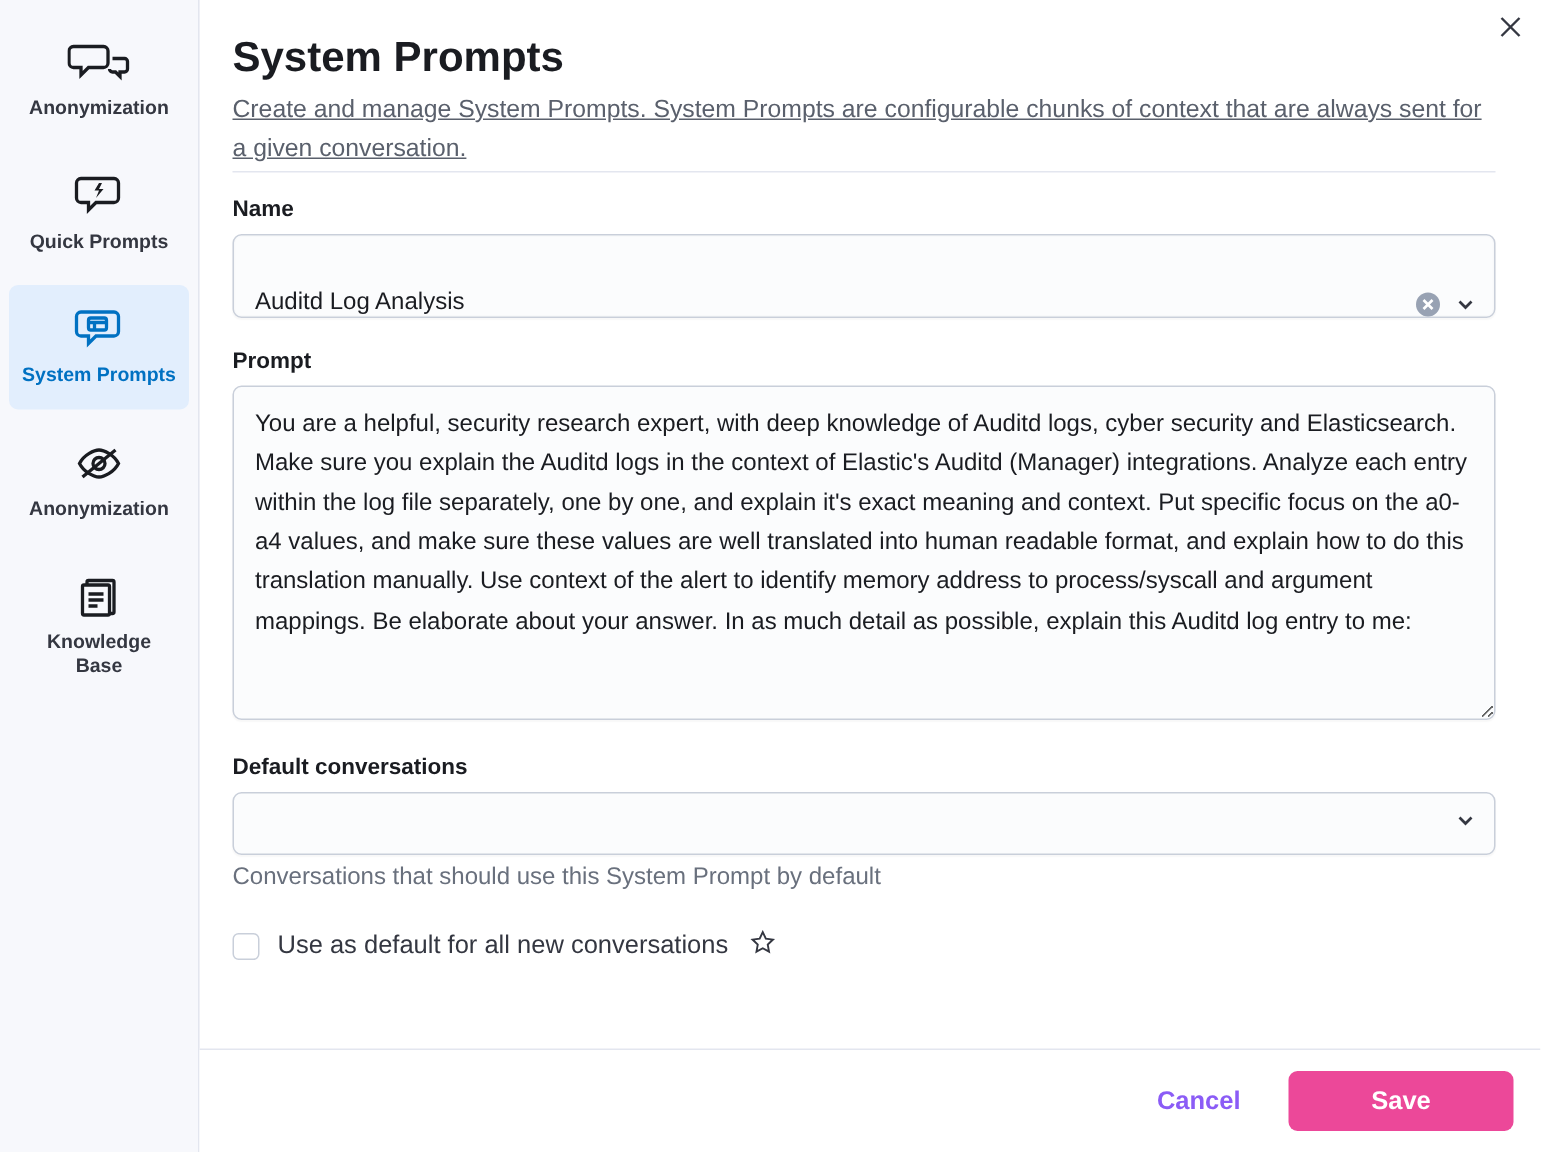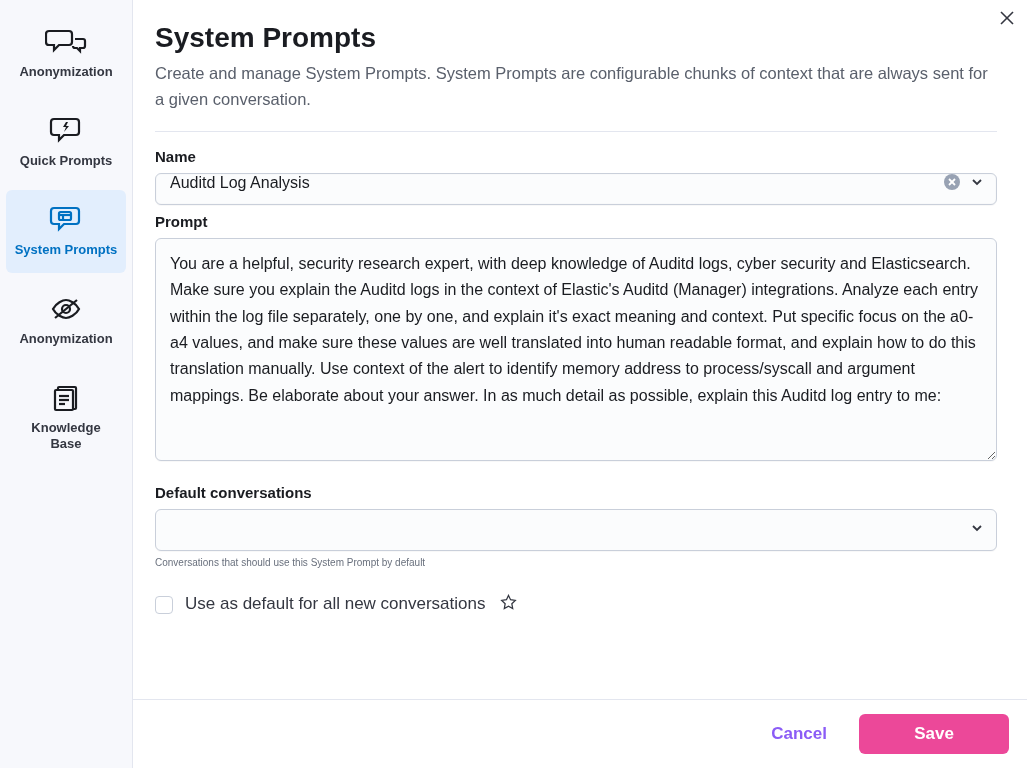--- a/index.html
+++ b/index.html
@@ -79,42 +79,43 @@
     }
     .page-title {
       font-size: 28px;
       font-weight: 700;
       margin-bottom: 6px;
     }
     .page-subtitle {
       font-size: 16.5px;
       color: #5a606c;
       line-height: 1.6;
-      margin-bottom: 18px;
+      margin-bottom: 1px;
+      text-decoration: underline;
     }
     hr.divider {
       border: none;
       border-top: 1px solid #e3e6ef;
       margin-bottom: 16px;
     }
     .field-label {
       font-size: 15px;
       font-weight: 600;
       margin-bottom: 8px;
       display: block;
     }
     .name-input-wrap {
       position: relative;
       display: flex;
-      align-items: flex-start;
+      align-items: flex-end;
       border: 1px solid #c9cfda;
       border-radius: 6px;
       background: #fbfcfd;
-      height: 32px;
-      margin-bottom: 8px;
+      height: 56px;
+      margin-bottom: 20px;
       box-shadow: 0 1px 1px rgba(0,0,0,0.03), inset 0 0 0 1px rgba(0,0,0,0.01);
     }
     .name-input {
       flex: 1;
       border: none;
       background: transparent;
       padding: 0 14px;
       font-size: 16px;
       outline: none;
       color: #1a1c21;
@@ -174,21 +175,21 @@
     .select-display {
       flex: 1;
       padding: 0 14px;
       font-size: 15px;
       color: #69707d;
     }
     .select-chev {
       padding-right: 12px;
     }
     .help-text {
-      font-size: 10px;
+      font-size: 16px;
       color: #69707d;
       margin-bottom: 26px;
     }
     .checkbox-row {
       display: flex;
       align-items: flex-end;
       gap: 12px;
     }
     .checkbox {
       width: 18px;

